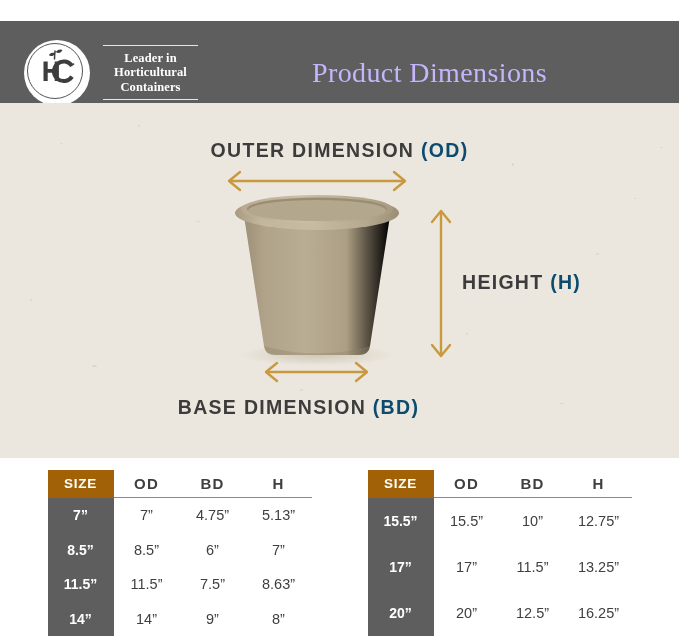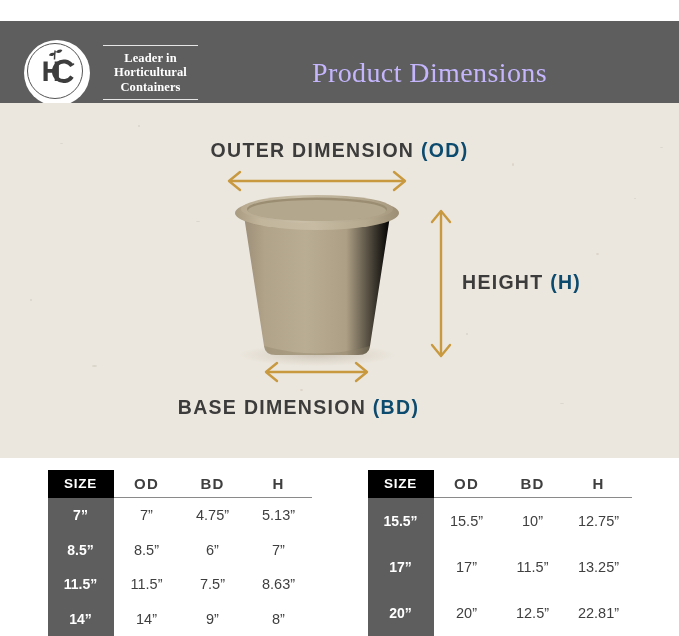--- a/index.html
+++ b/index.html
@@ -143,21 +143,21 @@
   }
   .dim-table {
     border-collapse: collapse;
     font-family: "Liberation Sans", sans-serif;
   }
   .dim-table th, .dim-table td {
     padding: 0;
     margin: 0;
   }
   .th-size {
-    background: #000000;
+    background: #a16207;
     color: #ffffff;
     font-size: 13.5px;
     font-weight: bold;
     letter-spacing: .7px;
     width: 66px;
     height: 27px;
     text-align: center;
     vertical-align: middle;
   }
   .th-col {
@@ -371,17 +371,17 @@
       <tr>
         <td class="td-size">17”</td>
         <td class="td-val">17”</td>
         <td class="td-val">11.5”</td>
         <td class="td-val">13.25”</td>
       </tr>
       <tr>
         <td class="td-size">20”</td>
         <td class="td-val">20”</td>
         <td class="td-val">12.5”</td>
-        <td class="td-val">22.81”</td>
+        <td class="td-val">16.25”</td>
       </tr>
     </tbody>
   </table>
 </div>
 
 </body></html>

